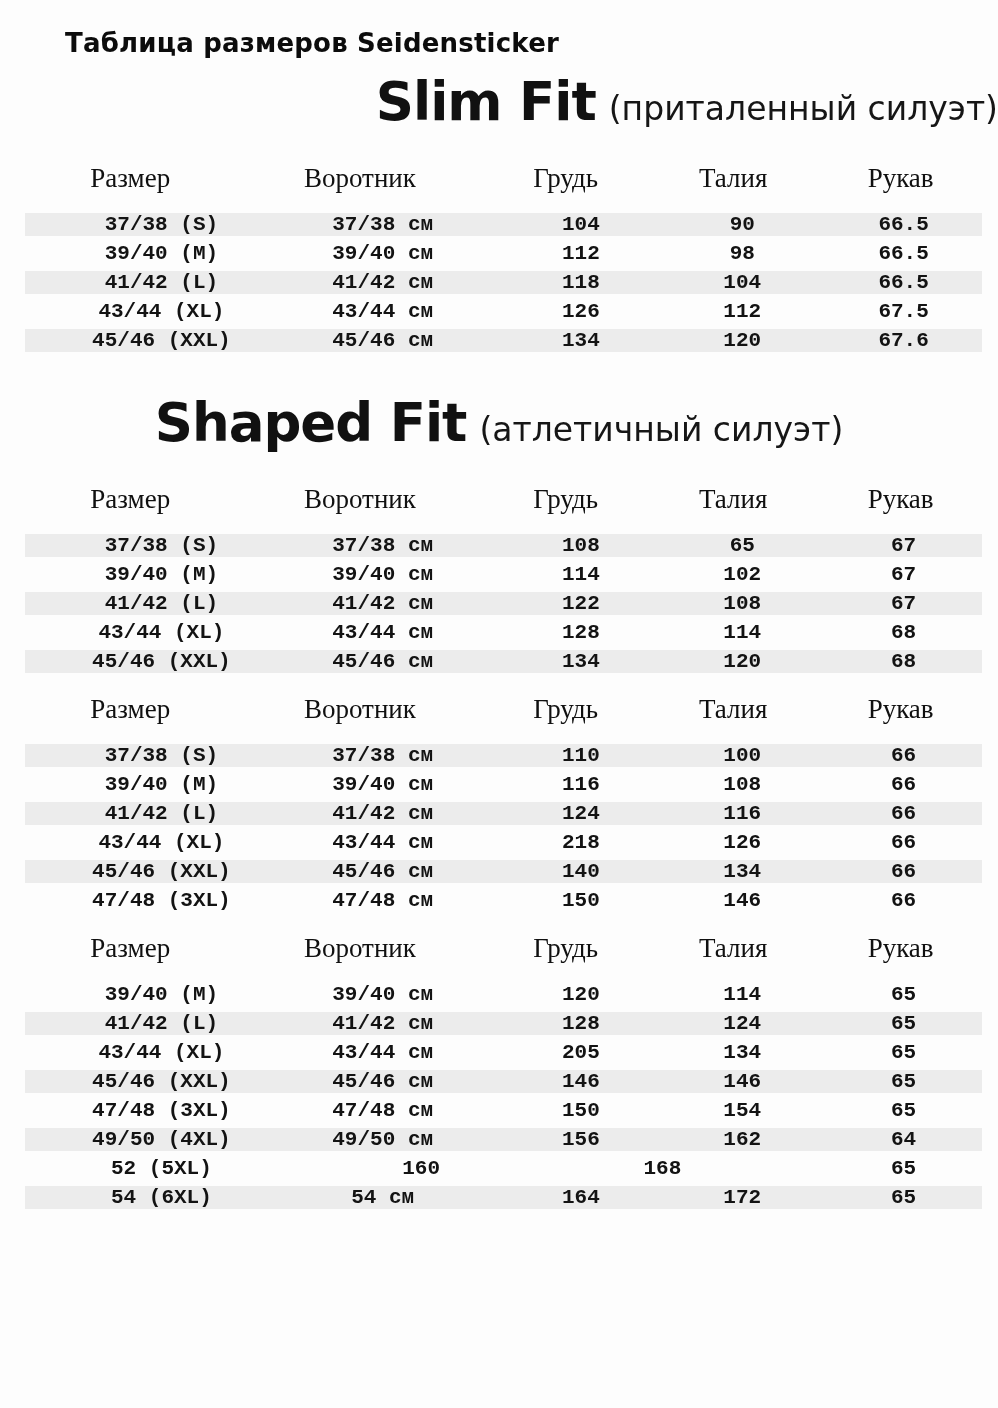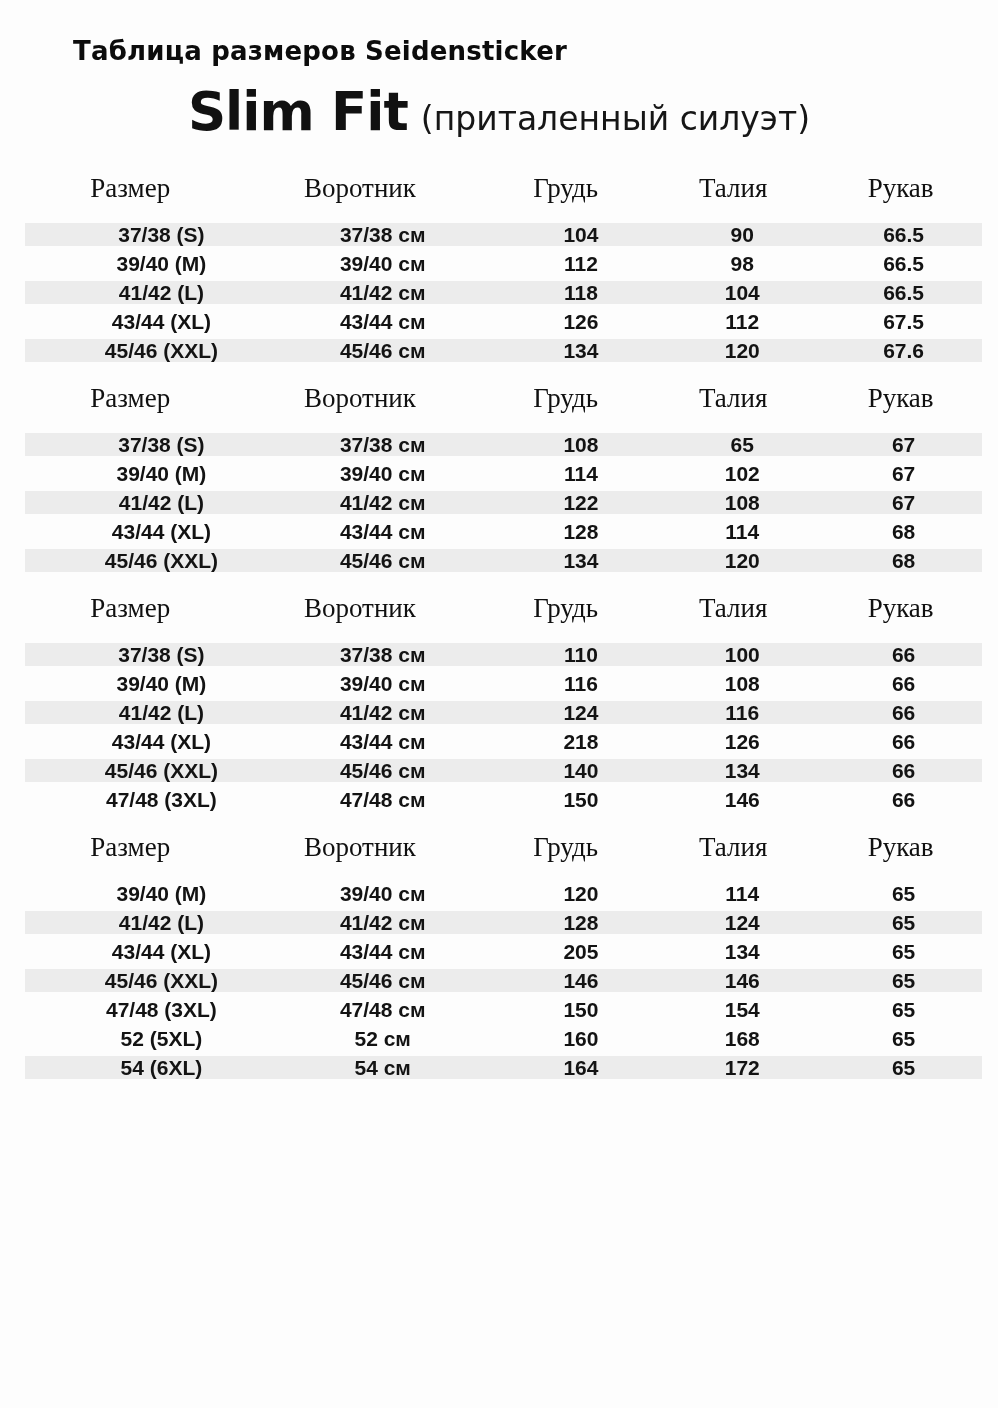--- a/index.html
+++ b/index.html
@@ -3,50 +3,50 @@
 <meta charset="utf-8">
 <style>
   html,body{margin:0;padding:0;background:#ffffff;}
   .page{
     width:998px;height:1408px;position:relative;overflow:hidden;
     background:var(--page-bg,#fdfdfd);
     color:var(--text,#161616);
     font-family:"DejaVu Sans",sans-serif;
   }
   .page-title{
-    margin:16px;padding:20px 8px 0 57px;
+    margin:8px;padding:20px 8px 0 57px;
     font-size:26px;font-weight:bold;letter-spacing:.2px;
     color:#0c0c0c;
     font-family:"DejaVu Sans",sans-serif;
   }
   .section .sec-title{
     margin-top:38px;
     text-align:center;white-space:nowrap;line-height:60px;
   }
-  .section:first-of-type .sec-title{margin-top:14px;}
+  .section:first-of-type .sec-title{margin-top:14px;text-align:right;}
   .fit-name{
     font-size:53px;font-weight:bold;letter-spacing:-1px;color:#111;
   }
   .fit-sub{
     font-size:33px;font-weight:normal;margin-left:13px;color:#161616;
   }
   .thead,.row{
     display:flex;margin:0 16px 0 25px;justify-content:space-between;
   }
   .thead{
     margin-top:18px;height:30px;line-height:30px;
     font-family:"Liberation Serif",serif;
     font-size:27px;font-weight:normal;color:#101010;
   }
   .tbody{margin-top:17px;}
   .row{
     height:29px;line-height:23px;box-sizing:border-box;
     border-top:3px solid transparent;border-bottom:3px solid transparent;
     background-clip:padding-box;
-    font-family:Liberation Sans, sans-serif;
+    font-family:Liberation Mono, monospace;
     font-size:21px;font-weight:bold;color:#131313;padding-left:35px;
   }
   .row.gray{background-color:var(--stripe,#ececec);}
   .col{text-align:center;}
   .c0{width:22%}.c1{width:26%}.c2{width:17%}.c3{width:18%}.c4{width:17%}
 </style>
 </head>
 <body>
 
 <div class="page">
@@ -93,20 +93,21 @@
           <div class="row gray">
             <span class="col c0">45/46 (XXL)</span>
             <span class="col c1">45/46 см</span>
             <span class="col c2">134</span>
             <span class="col c3">120</span>
             <span class="col c4">67.6</span>
           </div>
         </div>
       </section>
       <section class="section">
+        <div class="sec-title"><span class="fit-name">Shaped Fit</span><span class="fit-sub">(атлетичный силуэт)</span></div>
         <div class="thead">
           <span class="col c0">Размер</span>
           <span class="col c1">Воротник</span>
           <span class="col c2">Грудь</span>
           <span class="col c3">Талия</span>
           <span class="col c4">Рукав</span>
         </div>
         <div class="tbody">
           <div class="row gray">
             <span class="col c0">37/38 (S)</span>
@@ -235,23 +236,29 @@
             <span class="col c3">146</span>
             <span class="col c4">65</span>
           </div>
           <div class="row">
             <span class="col c0">47/48 (3XL)</span>
             <span class="col c1">47/48 см</span>
             <span class="col c2">150</span>
             <span class="col c3">154</span>
             <span class="col c4">65</span>
           </div>
+          <div class="row gray">
+            <span class="col c0">49/50 (4XL)</span>
+            <span class="col c1">49/50 см</span>
+            <span class="col c2">156</span>
+            <span class="col c3">162</span>
+            <span class="col c4">64</span>
+          </div>
           <div class="row">
             <span class="col c0">52 (5XL)</span>
-            <span class="col c1">52 см</span>
             <span class="col c2">160</span>
             <span class="col c3">168</span>
             <span class="col c4">65</span>
           </div>
           <div class="row gray">
             <span class="col c0">54 (6XL)</span>
             <span class="col c1">54 см</span>
             <span class="col c2">164</span>
             <span class="col c3">172</span>
             <span class="col c4">65</span>

